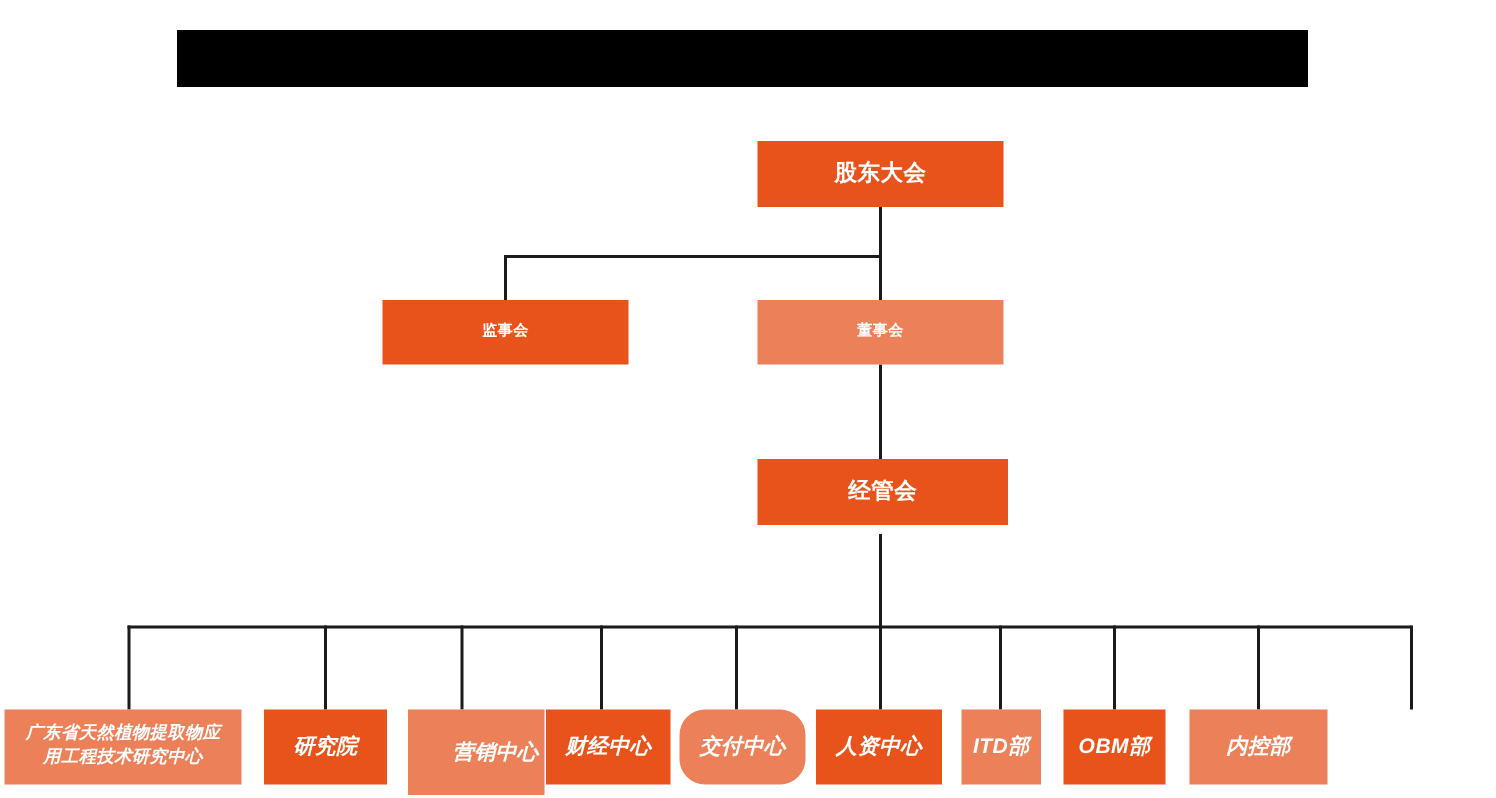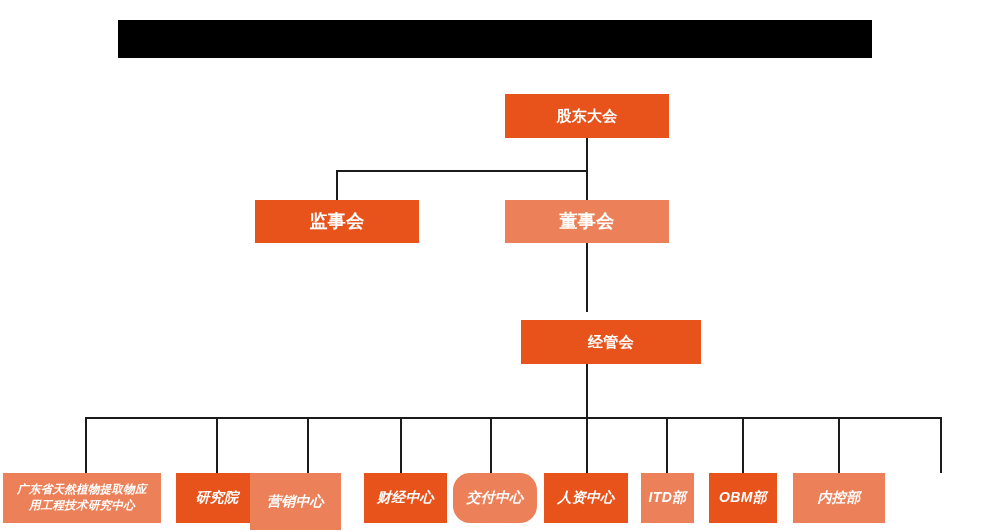--- a/index.html
+++ b/index.html
@@ -42,21 +42,21 @@
   .node.light { background: #EC8159; }
 
   .node .label {
     display: block;
     padding: 0 4px;
     white-space: pre-line;
   }
 
   
   .tier-1 { font-size: 15px; }
-  .tier-2 { font-size: 18px; font-family: Liberation Serif, serif; }
+  .tier-2 { font-size: 10px; font-family: Liberation Serif, serif; }
   .tier-3 { font-size: 15px; }
   .tier-4 { font-size: 14px; font-style: italic; }
   .tier-4.small { font-size: 11.5px; font-weight: bold; line-height: 1.35; }
 
   
   .line {
     position: absolute;
     background: #1b1b1b;
     z-index: 1;
   }
@@ -100,34 +100,34 @@
   </div>
 
   <div class="node dark tier-2" style="left:255px; top:200px; width:164px; height:43px;">
     <span class="label">监事会</span>
   </div>
 
   <div class="node light tier-2" style="left:505px; top:200px; width:164px; height:43px;">
     <span class="label">董事会</span>
   </div>
 
-  <div class="node dark tier-3" style="left:505px; top:320px; width:180px; height:44px;margin-left:16px;">
+  <div class="node dark tier-3" style="left:505px; top:306px; width:167px; height:44px;">
     <span class="label">经管会</span>
   </div>
 
   <div class="node light tier-4 small" style="left:3px; top:473px; width:158px; height:50px;">
     <span class="label">广东省天然植物提取物应
 用工程技术研究中心</span>
   </div>
 
   <div class="node dark tier-4" style="left:176px; top:473px; width:82px; height:50px;">
     <span class="label">研究院</span>
   </div>
 
-  <div class="node light tier-4" style="left:250px; top:473px; width:91px; height:57px;">
+  <div class="node light tier-4" style="left:272px; top:473px; width:91px; height:57px;justify-content:flex-end;">
     <span class="label">营销中心</span>
   </div>
 
   <div class="node dark tier-4" style="left:364px; top:473px; width:83px; height:50px;">
     <span class="label">财经中心</span>
   </div>
 
   <div class="node light tier-4" style="left:453px; top:473px; width:84px; height:50px;border-radius:17px;">
     <span class="label">交付中心</span>
   </div>

